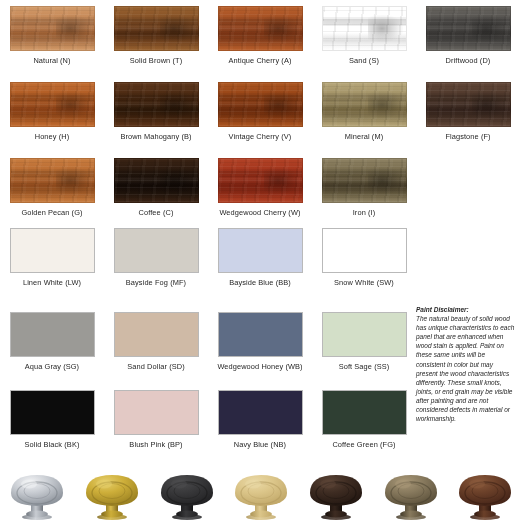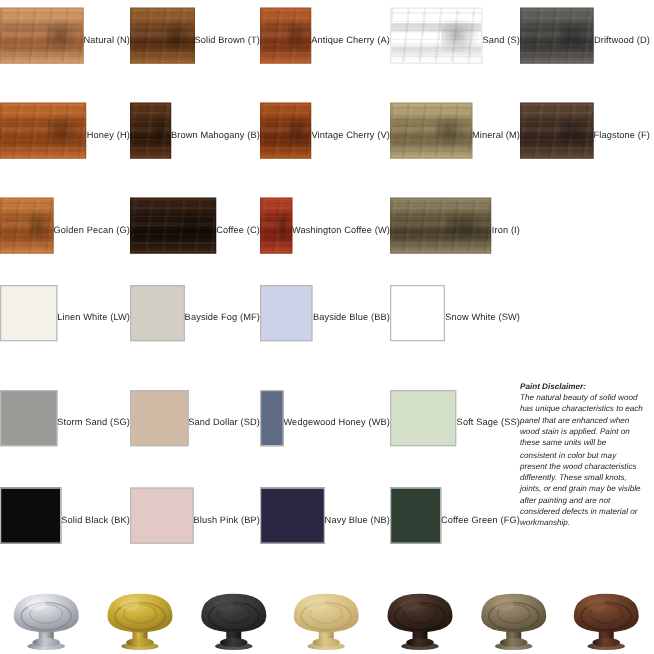--- a/index.html
+++ b/index.html
@@ -15,21 +15,21 @@
 
   
   .row{
     position:absolute;
     left:0;width:523px;
     display:flex;
   }
   .cell{
     width:104px;
     display:flex;
-    flex-direction:row;
+    flex-direction:column;
     align-items:center;
   }
   .chip{
     width:85px;height:45px;
     box-sizing:border-box;
     position:relative;
     overflow:hidden;
   }
   .chip.wood{border:1px solid rgba(0,0,0,.10);}
   .chip.paint{border:1px solid #b9b9b9;}
@@ -267,21 +267,21 @@
       </div>
       <div class="cell">
         <div class="chip wood" style="background: linear-gradient(rgb(178, 66, 38) 0%, rgb(156, 47, 24) 38%, rgb(122, 33, 16) 62%, rgb(156, 47, 24) 80%, rgb(178, 66, 38) 100%);">
           <div class="grain">
             <div class="g-bands"></div>
             <div class="g-lines"></div>
             <div class="g-streak"></div>
             <div class="g-knot"></div>
           </div>
         </div>
-        <div class="label">Washington Coffee (W)</div>
+        <div class="label">Wedgewood Cherry (W)</div>
       </div>
       <div class="cell">
         <div class="chip wood" style="background: linear-gradient(rgb(142, 130, 99) 0%, rgb(110, 98, 68) 38%, rgb(69, 60, 40) 62%, rgb(110, 98, 68) 80%, rgb(142, 130, 99) 100%);">
           <div class="grain">
             <div class="g-bands"></div>
             <div class="g-lines"></div>
             <div class="g-streak"></div>
             <div class="g-knot"></div>
           </div>
         </div>
@@ -303,21 +303,21 @@
         <div class="label">Bayside Blue (BB)</div>
       </div>
       <div class="cell">
         <div class="chip paint" style="background: rgb(255, 255, 255);"></div>
         <div class="label">Snow White (SW)</div>
       </div>
     </div>
   <div class="row" id="paint-row-1" style="top:312px">
       <div class="cell">
         <div class="chip paint" style="background: rgb(155, 154, 150);"></div>
-        <div class="label">Storm Sand (SG)</div>
+        <div class="label">Aqua Gray (SG)</div>
       </div>
       <div class="cell">
         <div class="chip paint" style="background: rgb(207, 186, 166);"></div>
         <div class="label">Sand Dollar (SD)</div>
       </div>
       <div class="cell">
         <div class="chip paint" style="background: rgb(94, 108, 133);"></div>
         <div class="label">Wedgewood Honey (WB)</div>
       </div>
       <div class="cell">

